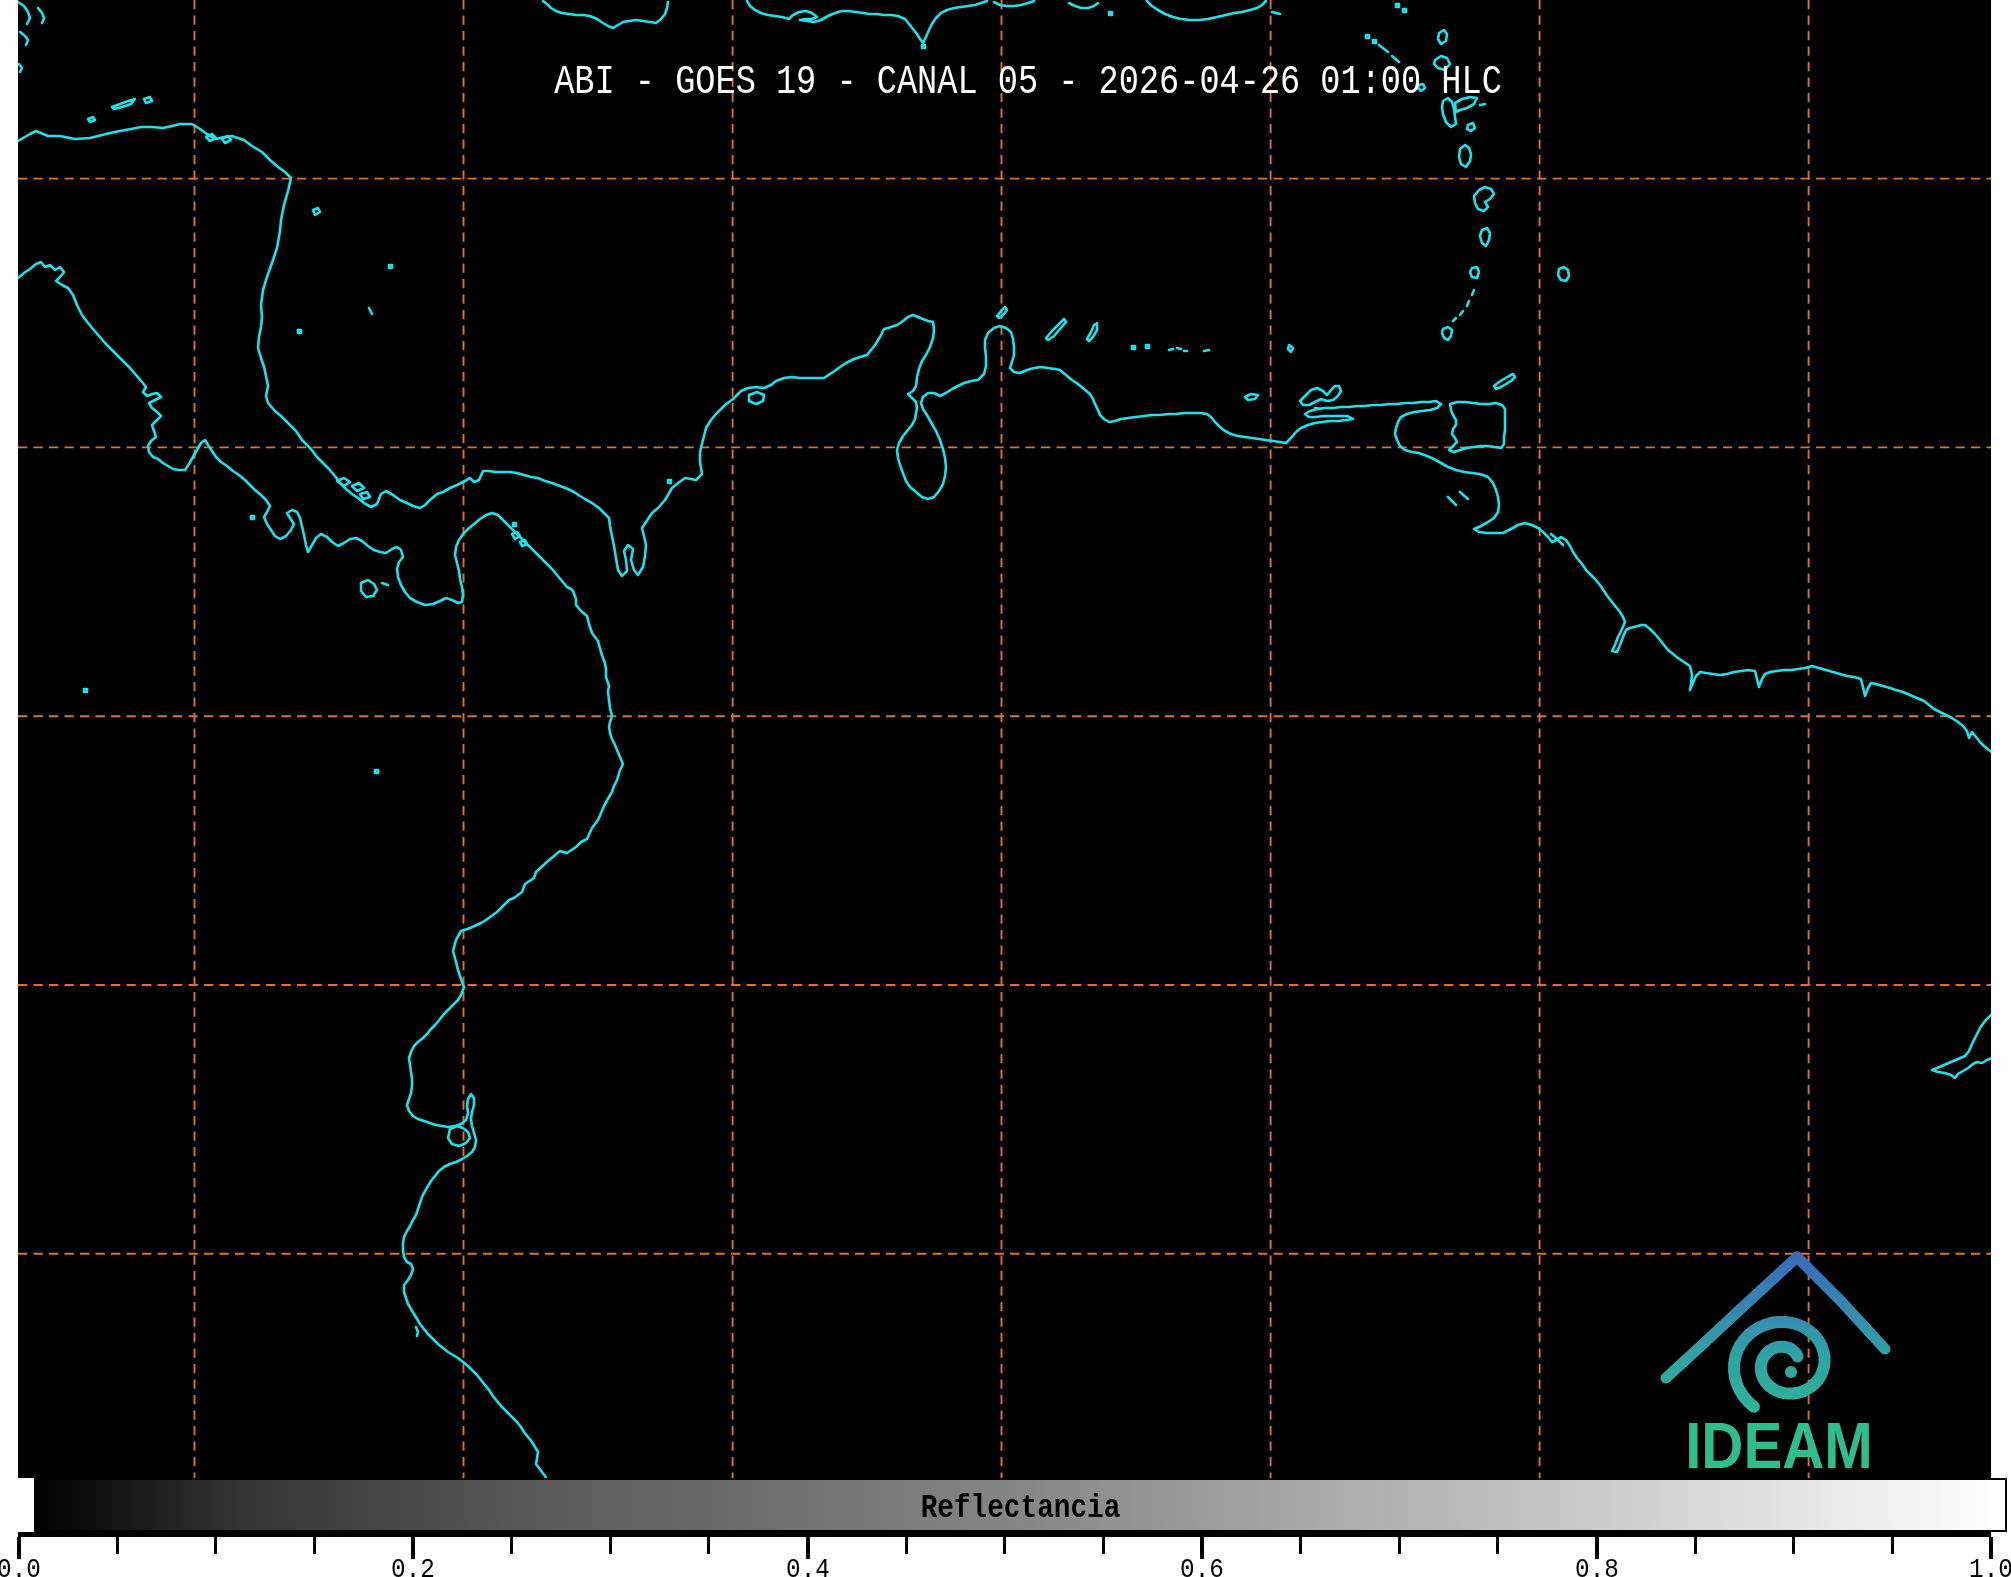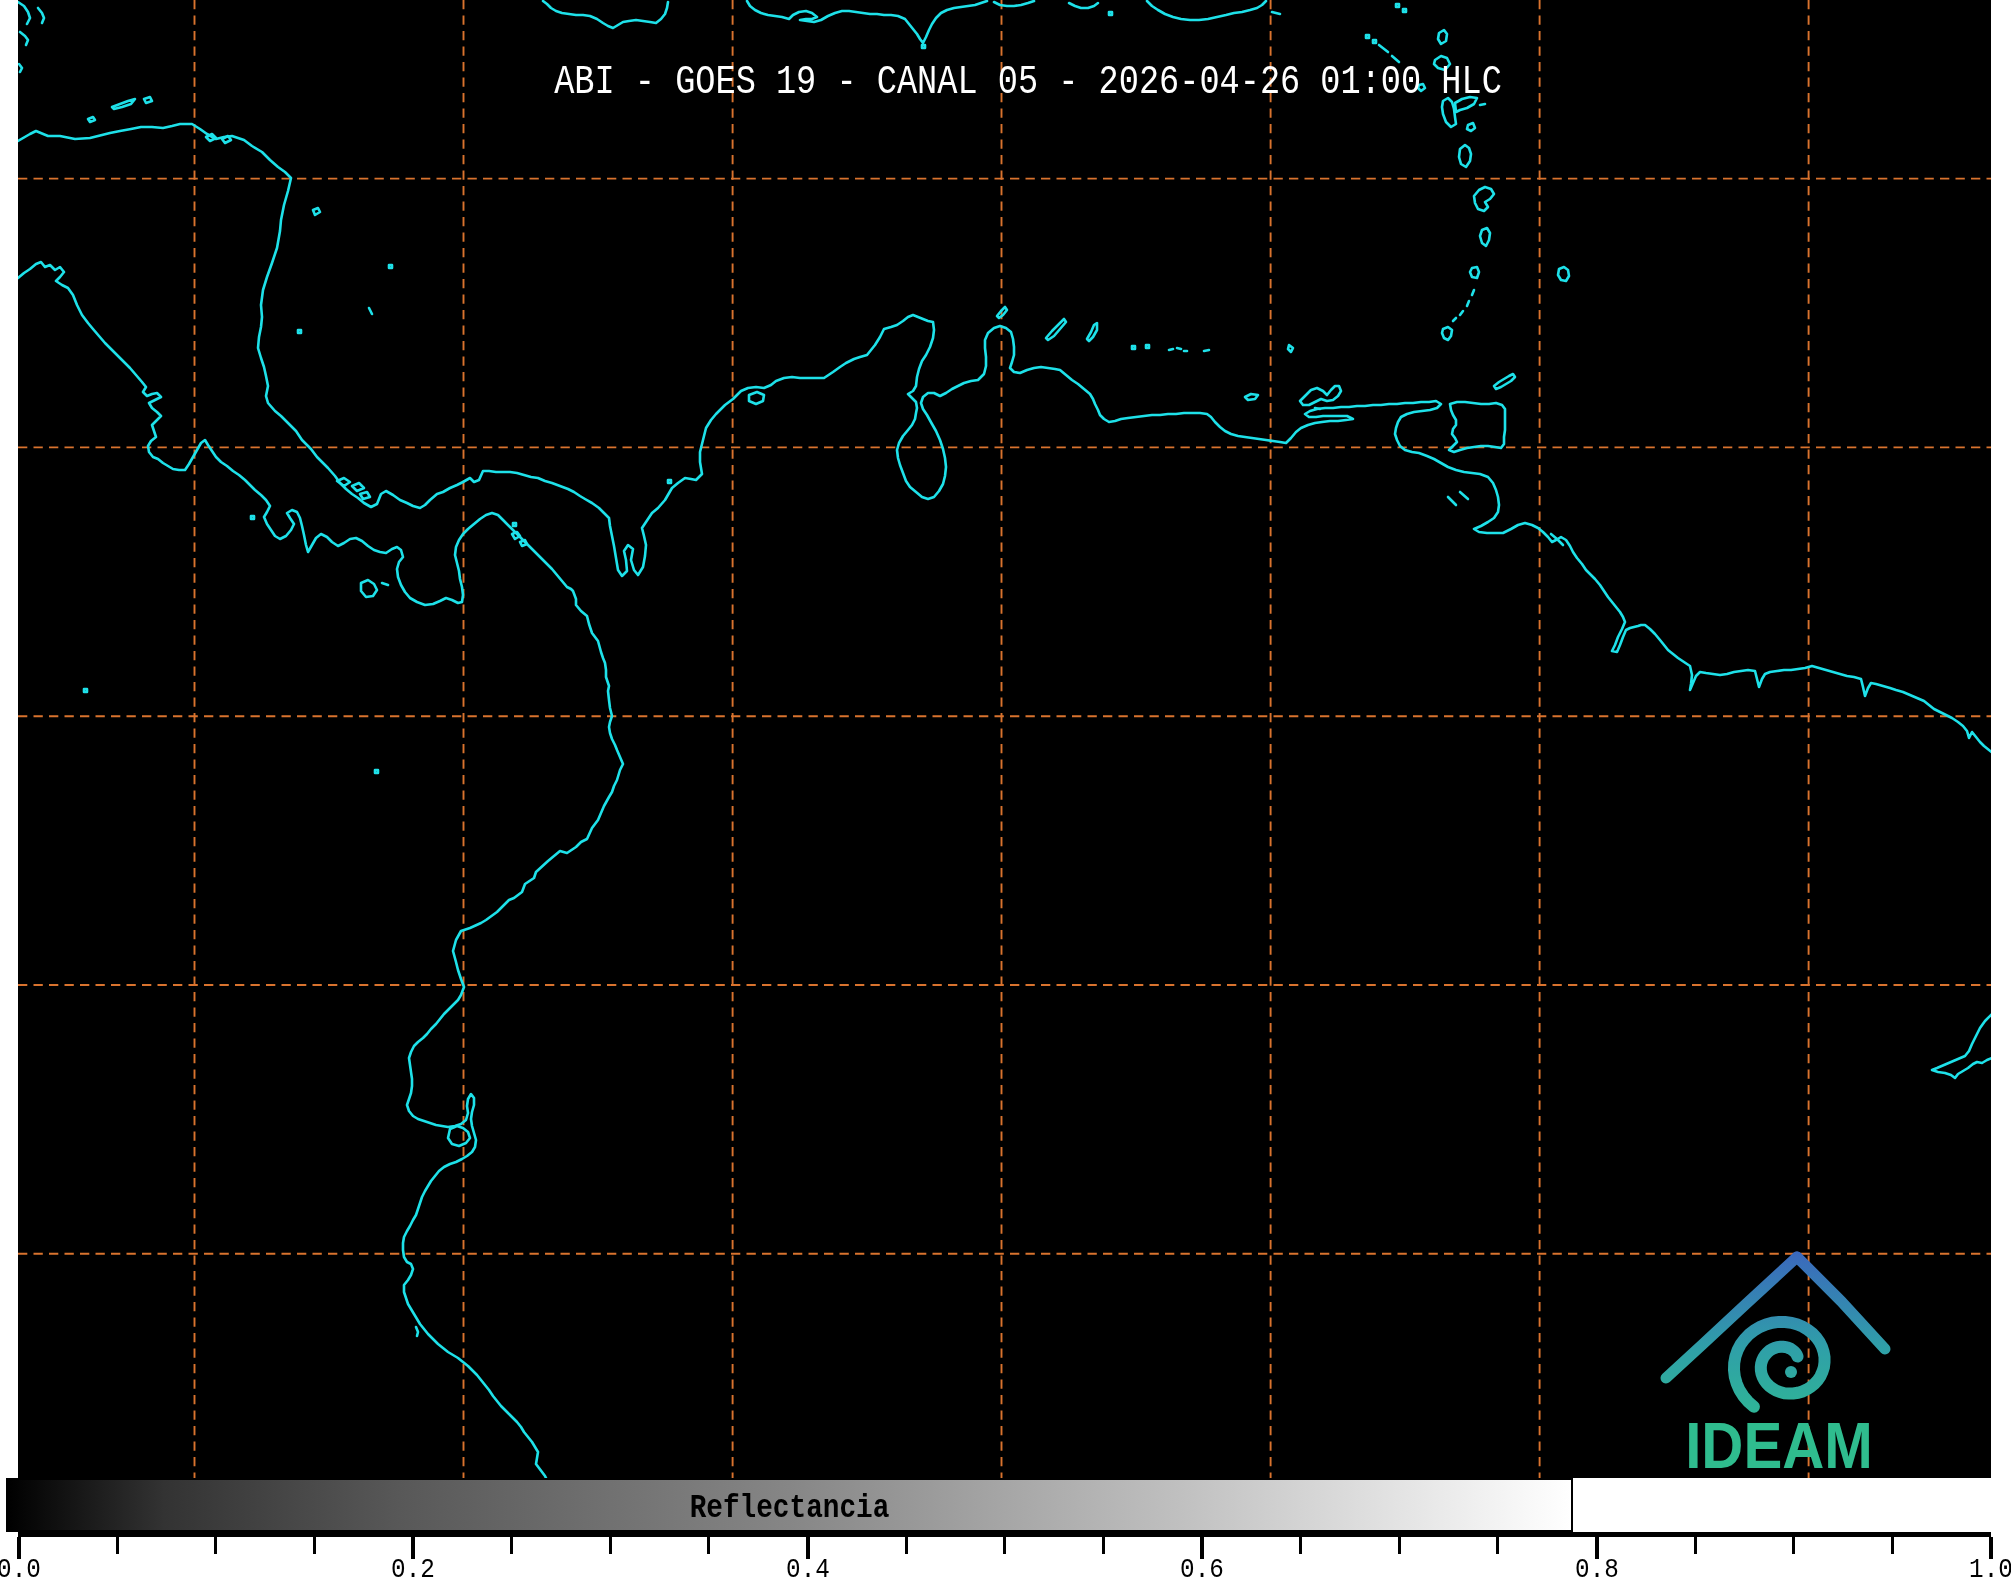--- a/index.html
+++ b/index.html
@@ -1,17 +1,17 @@
 <!DOCTYPE html>
 <html><head><meta charset="utf-8">
 <style>
 html,body{margin:0;padding:0;width:2011px;height:1577px;background:#fff;overflow:hidden}
 #map{position:absolute;left:18px;top:0;width:1973px;height:1478px;background:#000}
 #title{position:absolute;left:1028px;top:60px;transform:translateX(-50%) scaleX(0.84);white-space:nowrap;color:#fff;font-family:"Liberation Mono",monospace;font-size:40px;font-weight:400;letter-spacing:0}
-#cbar{position:absolute;left:6px;top:1478px;width:1567px;height:54px;background:linear-gradient(to right,#000 0%,#333333 10%,#585858 25%,#868686 50%,#c0c0c0 75%,#fff 100%);border:2px solid #000;box-sizing:border-box}
+#cbar{position:absolute;left:34px;top:1478px;width:1973px;height:54px;background:linear-gradient(to right,#000 0%,#333333 10%,#585858 25%,#868686 50%,#c0c0c0 75%,#fff 100%);border:2px solid #000;box-sizing:border-box}
 #cblabel{position:absolute;left:0;right:0;top:10px;text-align:center;color:#000;font-family:"Liberation Mono",monospace;font-weight:700;font-size:33px;transform:scaleX(0.84)}
 #spine{position:absolute;left:18px;top:1532px;width:1973px;height:5px;background:#000}
 .tk{position:absolute;top:1537px;background:#000}
 .tl{position:absolute;top:1555px;width:120px;text-align:center;color:#000;font-family:"Liberation Mono",monospace;font-size:27px;transform:scaleX(0.9)}
 svg{position:absolute;left:0;top:0}
 </style></head>
 <body>
 <div id="map"></div>
 <svg width="2011" height="1478" viewBox="0 0 2011 1478">
 <defs>

